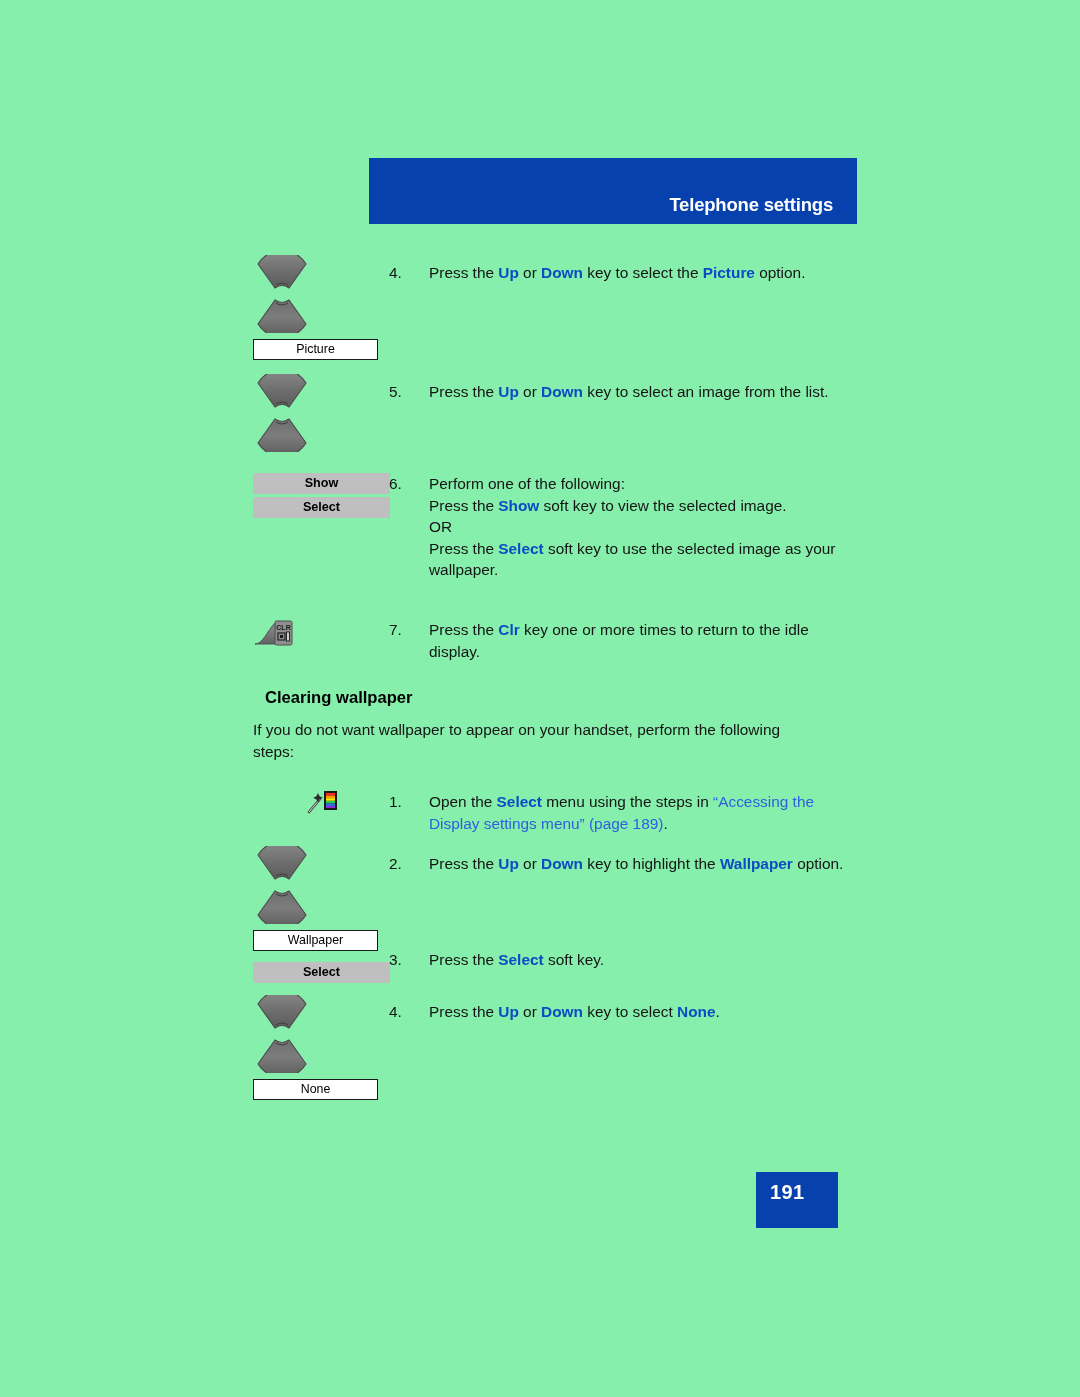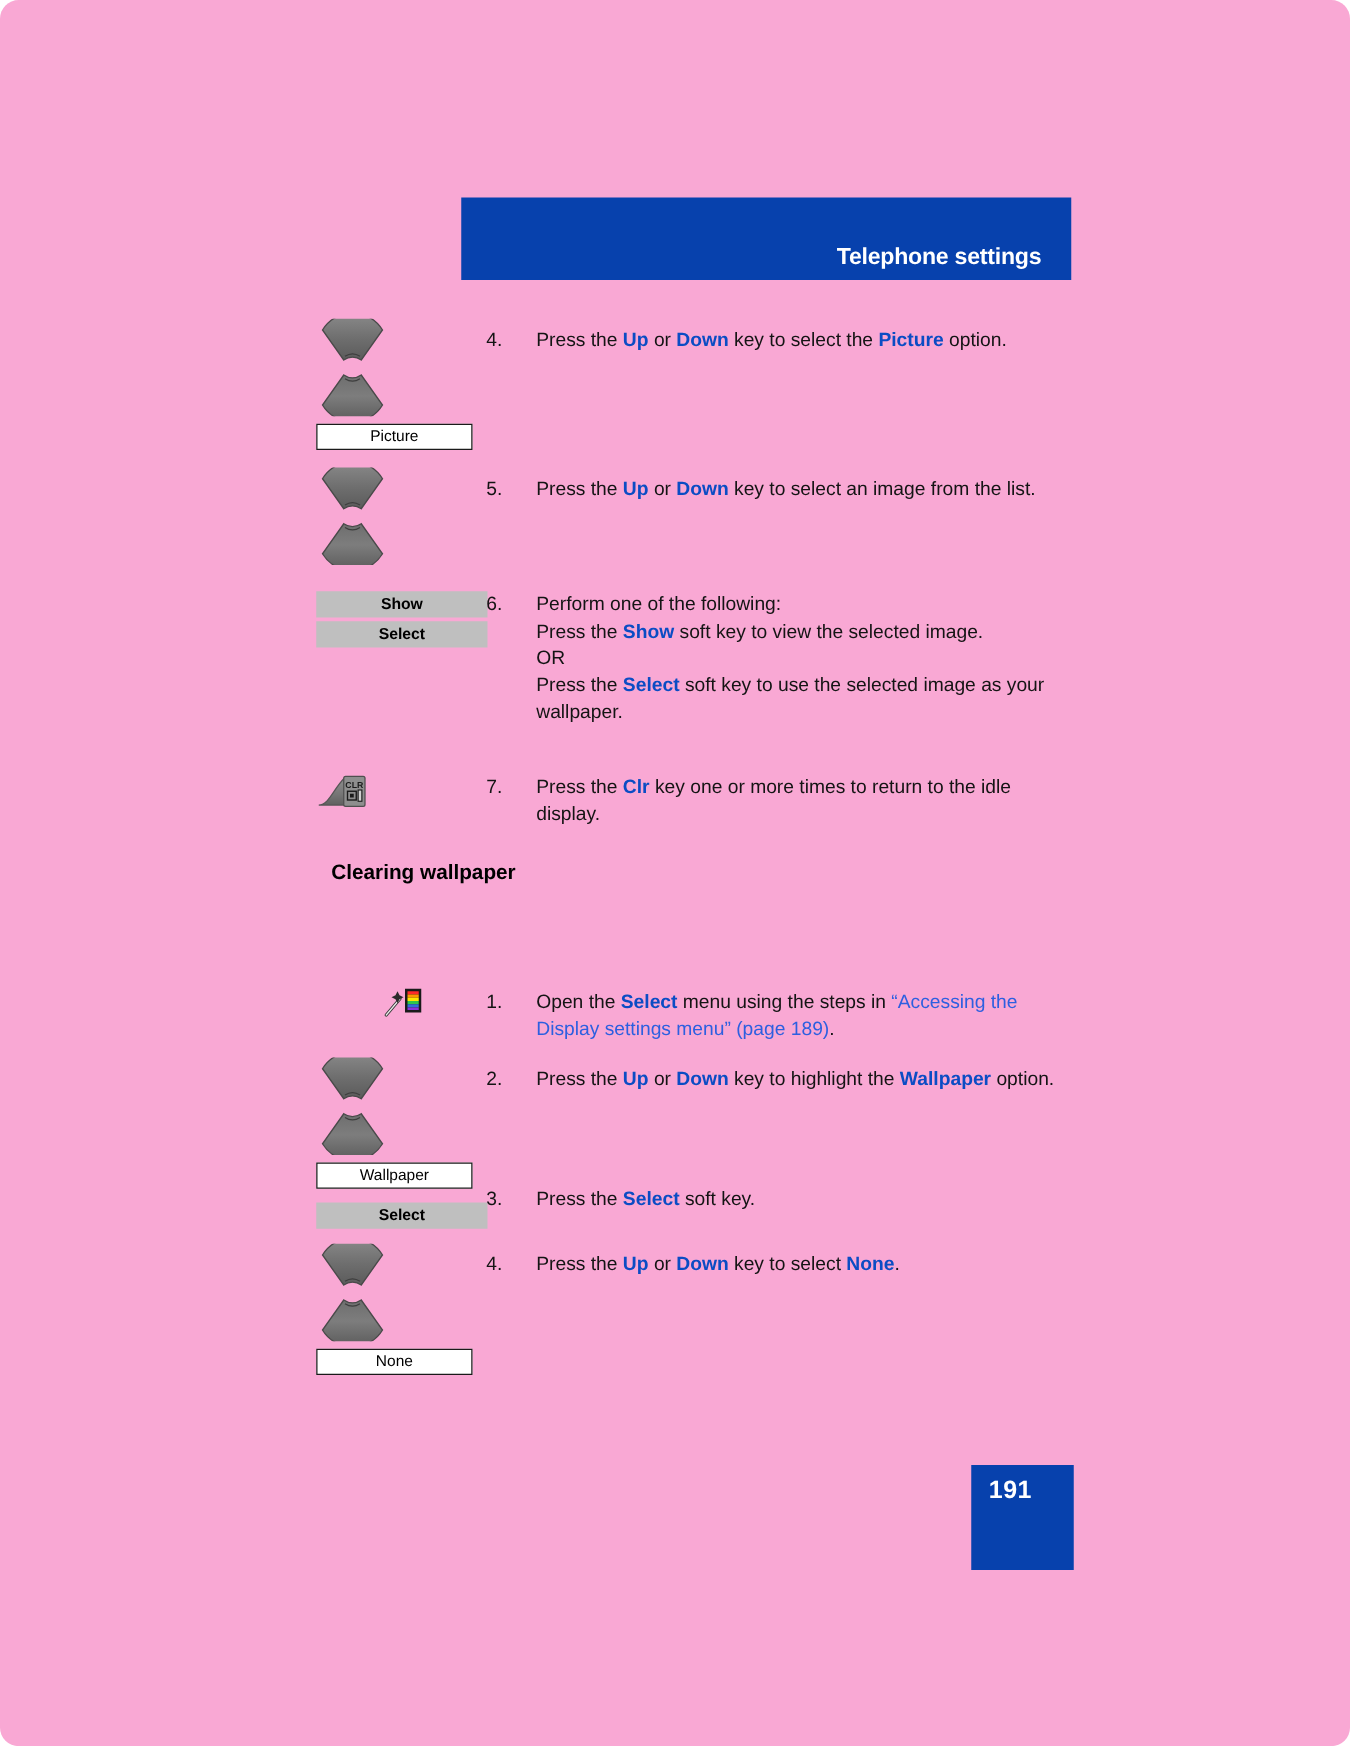--- a/index.html
+++ b/index.html
@@ -12,22 +12,21 @@
     height: 1397px;
     position: relative;
     font-family: "Liberation Sans", sans-serif;
     color: #000000;
     overflow: hidden;
   }
 
   .page {
     position: absolute;
     inset: 0;
-    background: #f9a8d4;
-    border-radius: 15px;
+    background: #86efac;
   }
 
   
   .header-banner {
     position: absolute;
     left: 369px;
     top: 158px;
     width: 488px;
     height: 66px;
     background: #0741AD;
@@ -150,24 +149,24 @@
     top: 719px;
     width: 560px;
     font-size: 15.4px;
     line-height: 21.5px;
     color: #141414;
   }
 
   
   .page-number-box {
     position: absolute;
-    left: 777px;
+    left: 756px;
     top: 1172px;
     width: 82px;
-    height: 84px;
+    height: 56px;
     background: #0741AD;
   }
   .page-number-text {
     position: absolute;
     left: 14px;
     top: 9px;
     color: #ffffff;
     font-size: 20px;
     font-weight: bold;
     letter-spacing: 0.4px;
@@ -261,20 +260,21 @@
         </svg>
       </div>
     </div>
 
     <div class="text-col" style="top:619px;">
       <span class="step-num">7.</span>
       <span class="step-body">Press the <b class="kw">Clr</b> key one or more times to return to the idle display.</span>
     </div>
 
     <div class="section-heading">Clearing wallpaper</div>
+    <div class="section-para">If you do not want wallpaper to appear on your handset, perform the following steps:</div>
 
     <div class="icon-col" style="top:789px;left:307px;">
       <div class="dispicon">
         <svg width="32" height="26" viewBox="0 0 32 26" xmlns="http://www.w3.org/2000/svg">
 
           <path d="M2 23 L13 10" stroke="#3a3a3a" stroke-width="2.6" stroke-linecap="round"></path>
           <path d="M2 23 L13 10" stroke="#e8e8e8" stroke-width="1" stroke-linecap="round"></path>
           <path d="M11 4 l1.6 3.2 3.2 1.6 -3.2 1.6 -1.6 3.2 -1.6 -3.2 -3.2 -1.6 3.2 -1.6 z" fill="#2b2b2b"></path>
 
           <rect x="17" y="2" width="13" height="19" fill="#1a1a1a"></rect>

